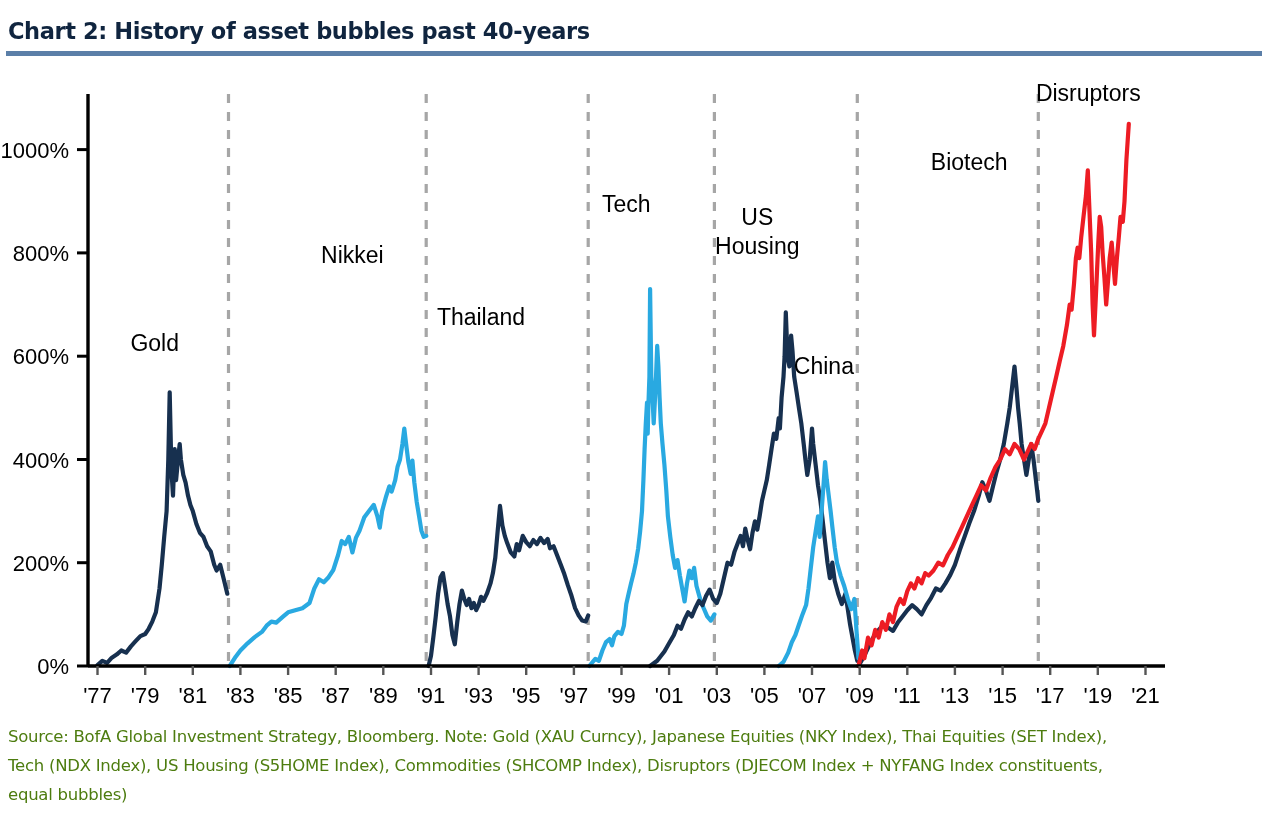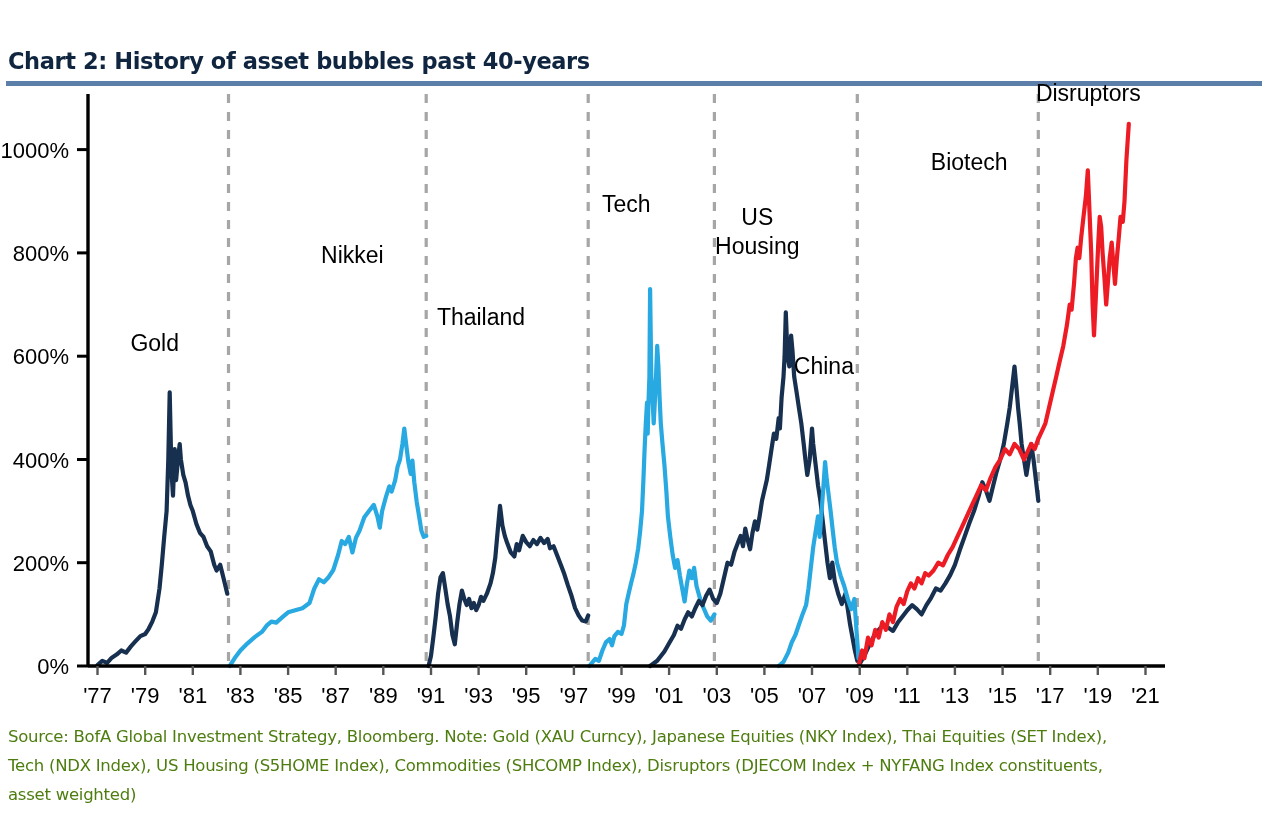--- a/index.html
+++ b/index.html
@@ -16,21 +16,20 @@
     position: relative;
   }
 
   
   #chart-header {
     position: absolute;
     left: 0;
     top: 0;
     width: 1268px;
     height: 58px;
-    margin-top: 30px;
   }
   #chart-title {
     position: absolute;
     left: 8px;
     top: 18px;
     font-family: "DejaVu Sans", sans-serif;
     font-size: 22.5px;
     font-weight: bold;
     letter-spacing: -0.4px;
     color: #10253F;
@@ -174,14 +173,14 @@
         <text x="823.9" y="316.3" text-anchor="middle" font-family="&quot;Liberation Sans&quot;, sans-serif" font-size="23" fill="#000000"><tspan x="823.9" dy="0">China</tspan></text>
         <text x="969.2" y="112.3" text-anchor="middle" font-family="&quot;Liberation Sans&quot;, sans-serif" font-size="23" fill="#000000"><tspan x="969.2" dy="0">Biotech</tspan></text>
         <text x="1088.3" y="42.6" text-anchor="middle" font-family="&quot;Liberation Sans&quot;, sans-serif" font-size="23" fill="#000000"><tspan x="1088.3" dy="0">Disruptors</tspan></text>
       </g>
   </svg>
 </div>
 
 <div id="chart-source">
   <span class="src-line">Source:  BofA Global Investment Strategy, Bloomberg. Note: Gold (XAU Curncy),  Japanese Equities (NKY Index), Thai Equities (SET  Index),</span>
   <span class="src-line">Tech (NDX Index),  US Housing  (S5HOME  Index), Commodities (SHCOMP  Index), Disruptors (DJECOM Index + NYFANG Index constituents,</span>
-  <span class="src-line">asset weighted)</span>
+  <span class="src-line">equal bubbles)</span>
 </div>
 
 </body></html>

